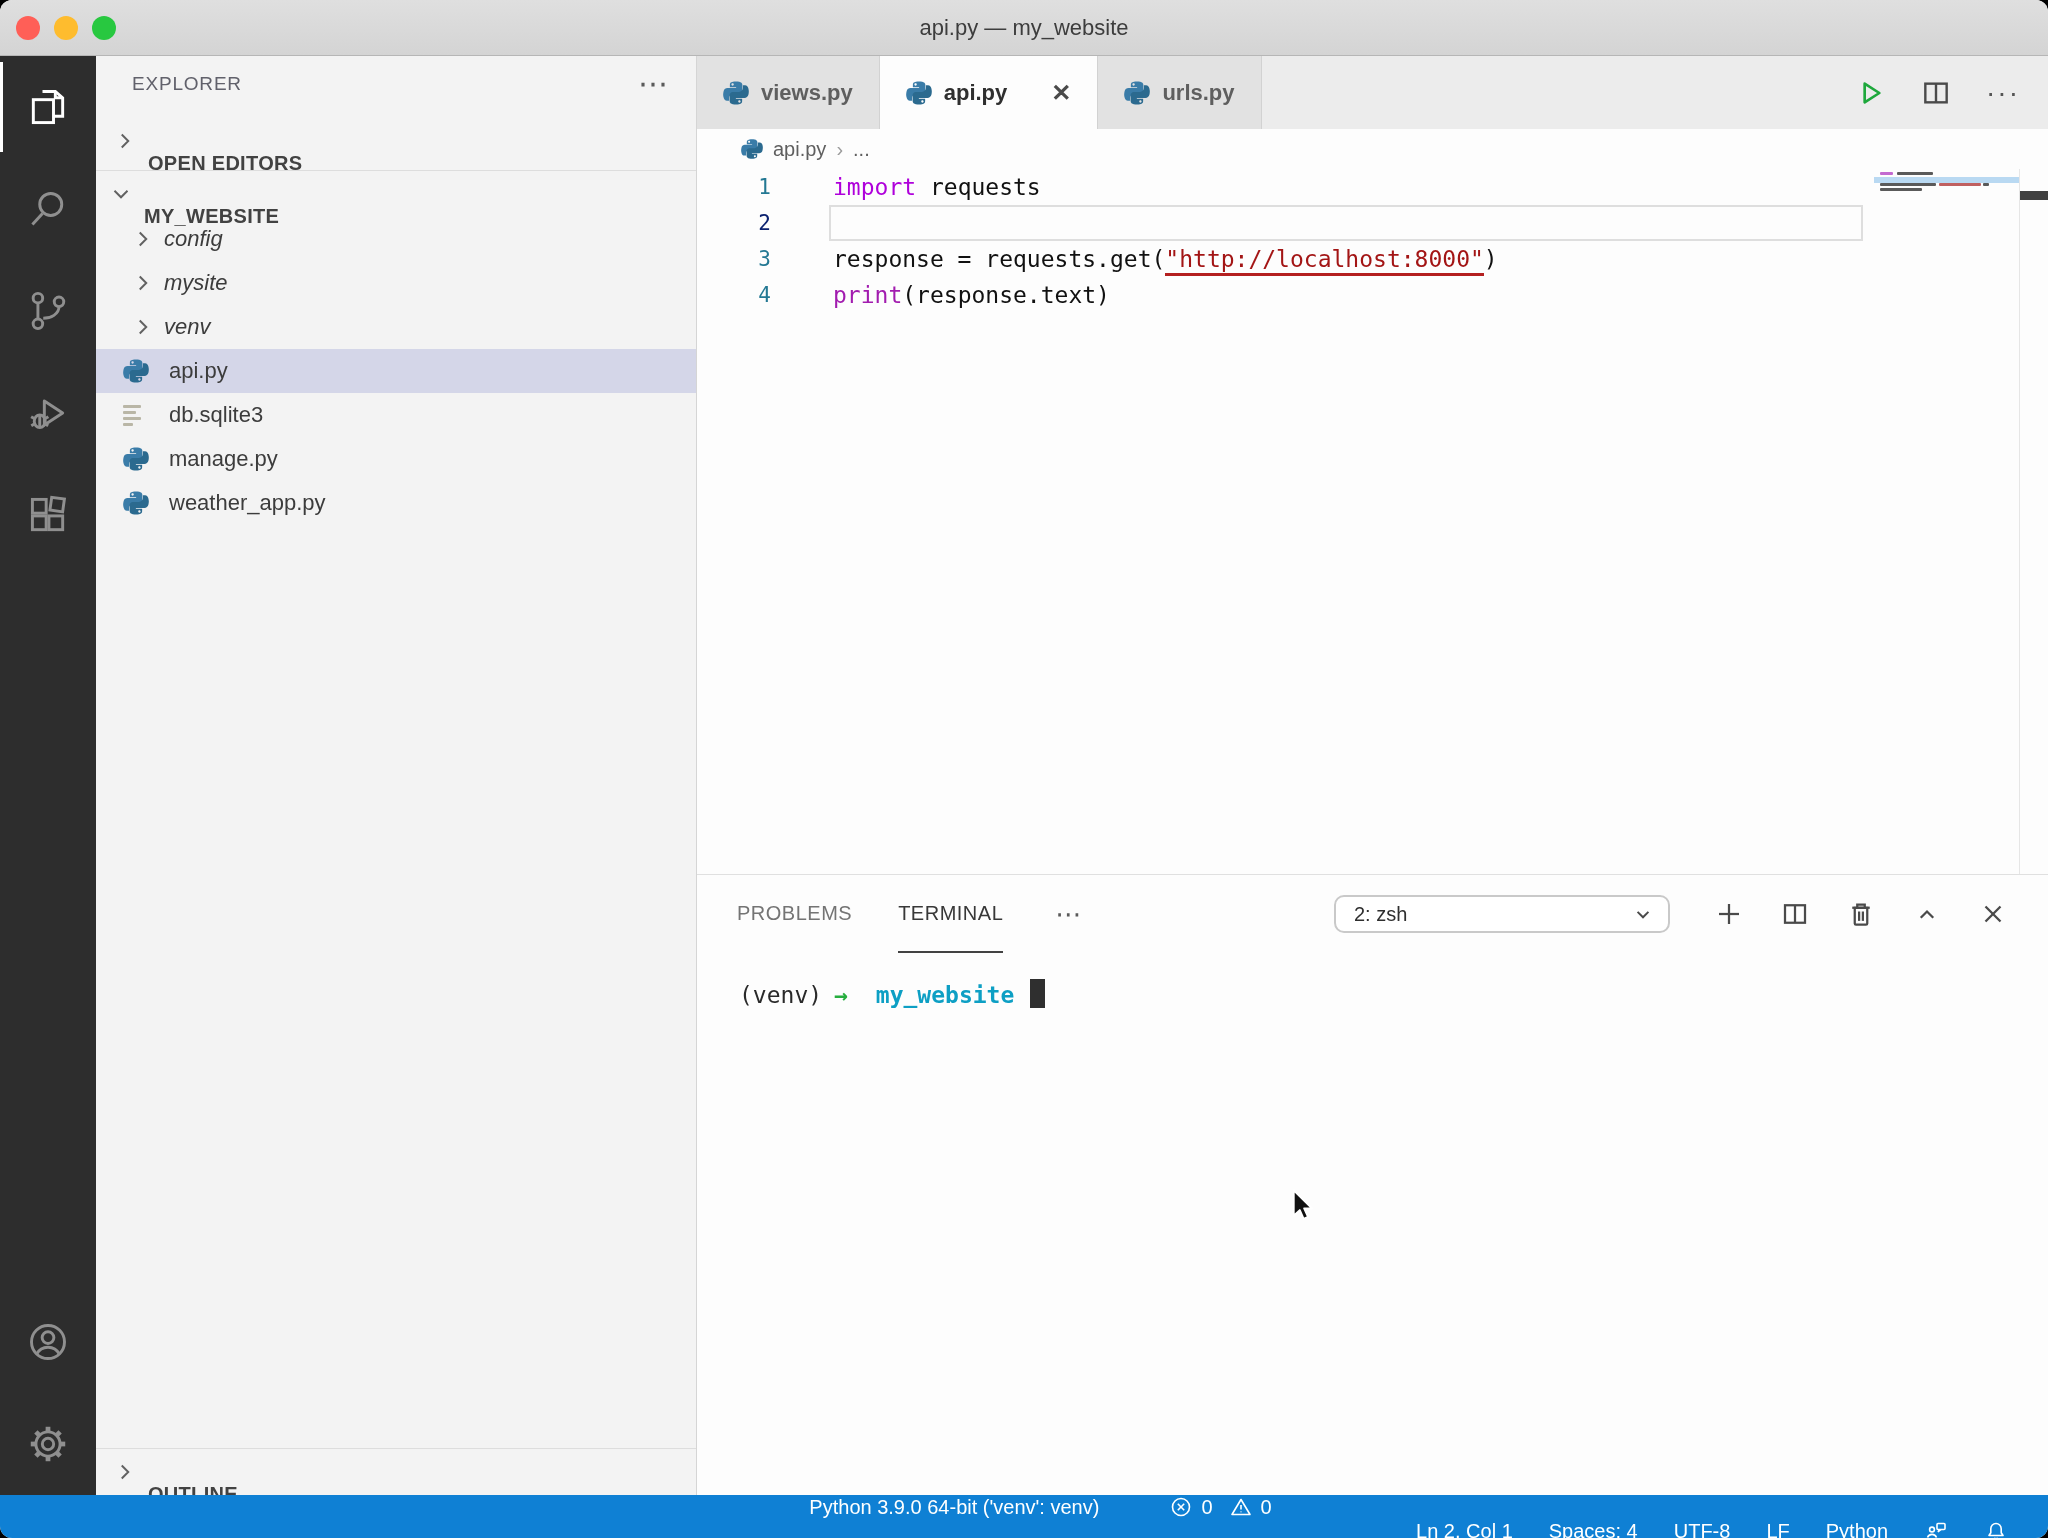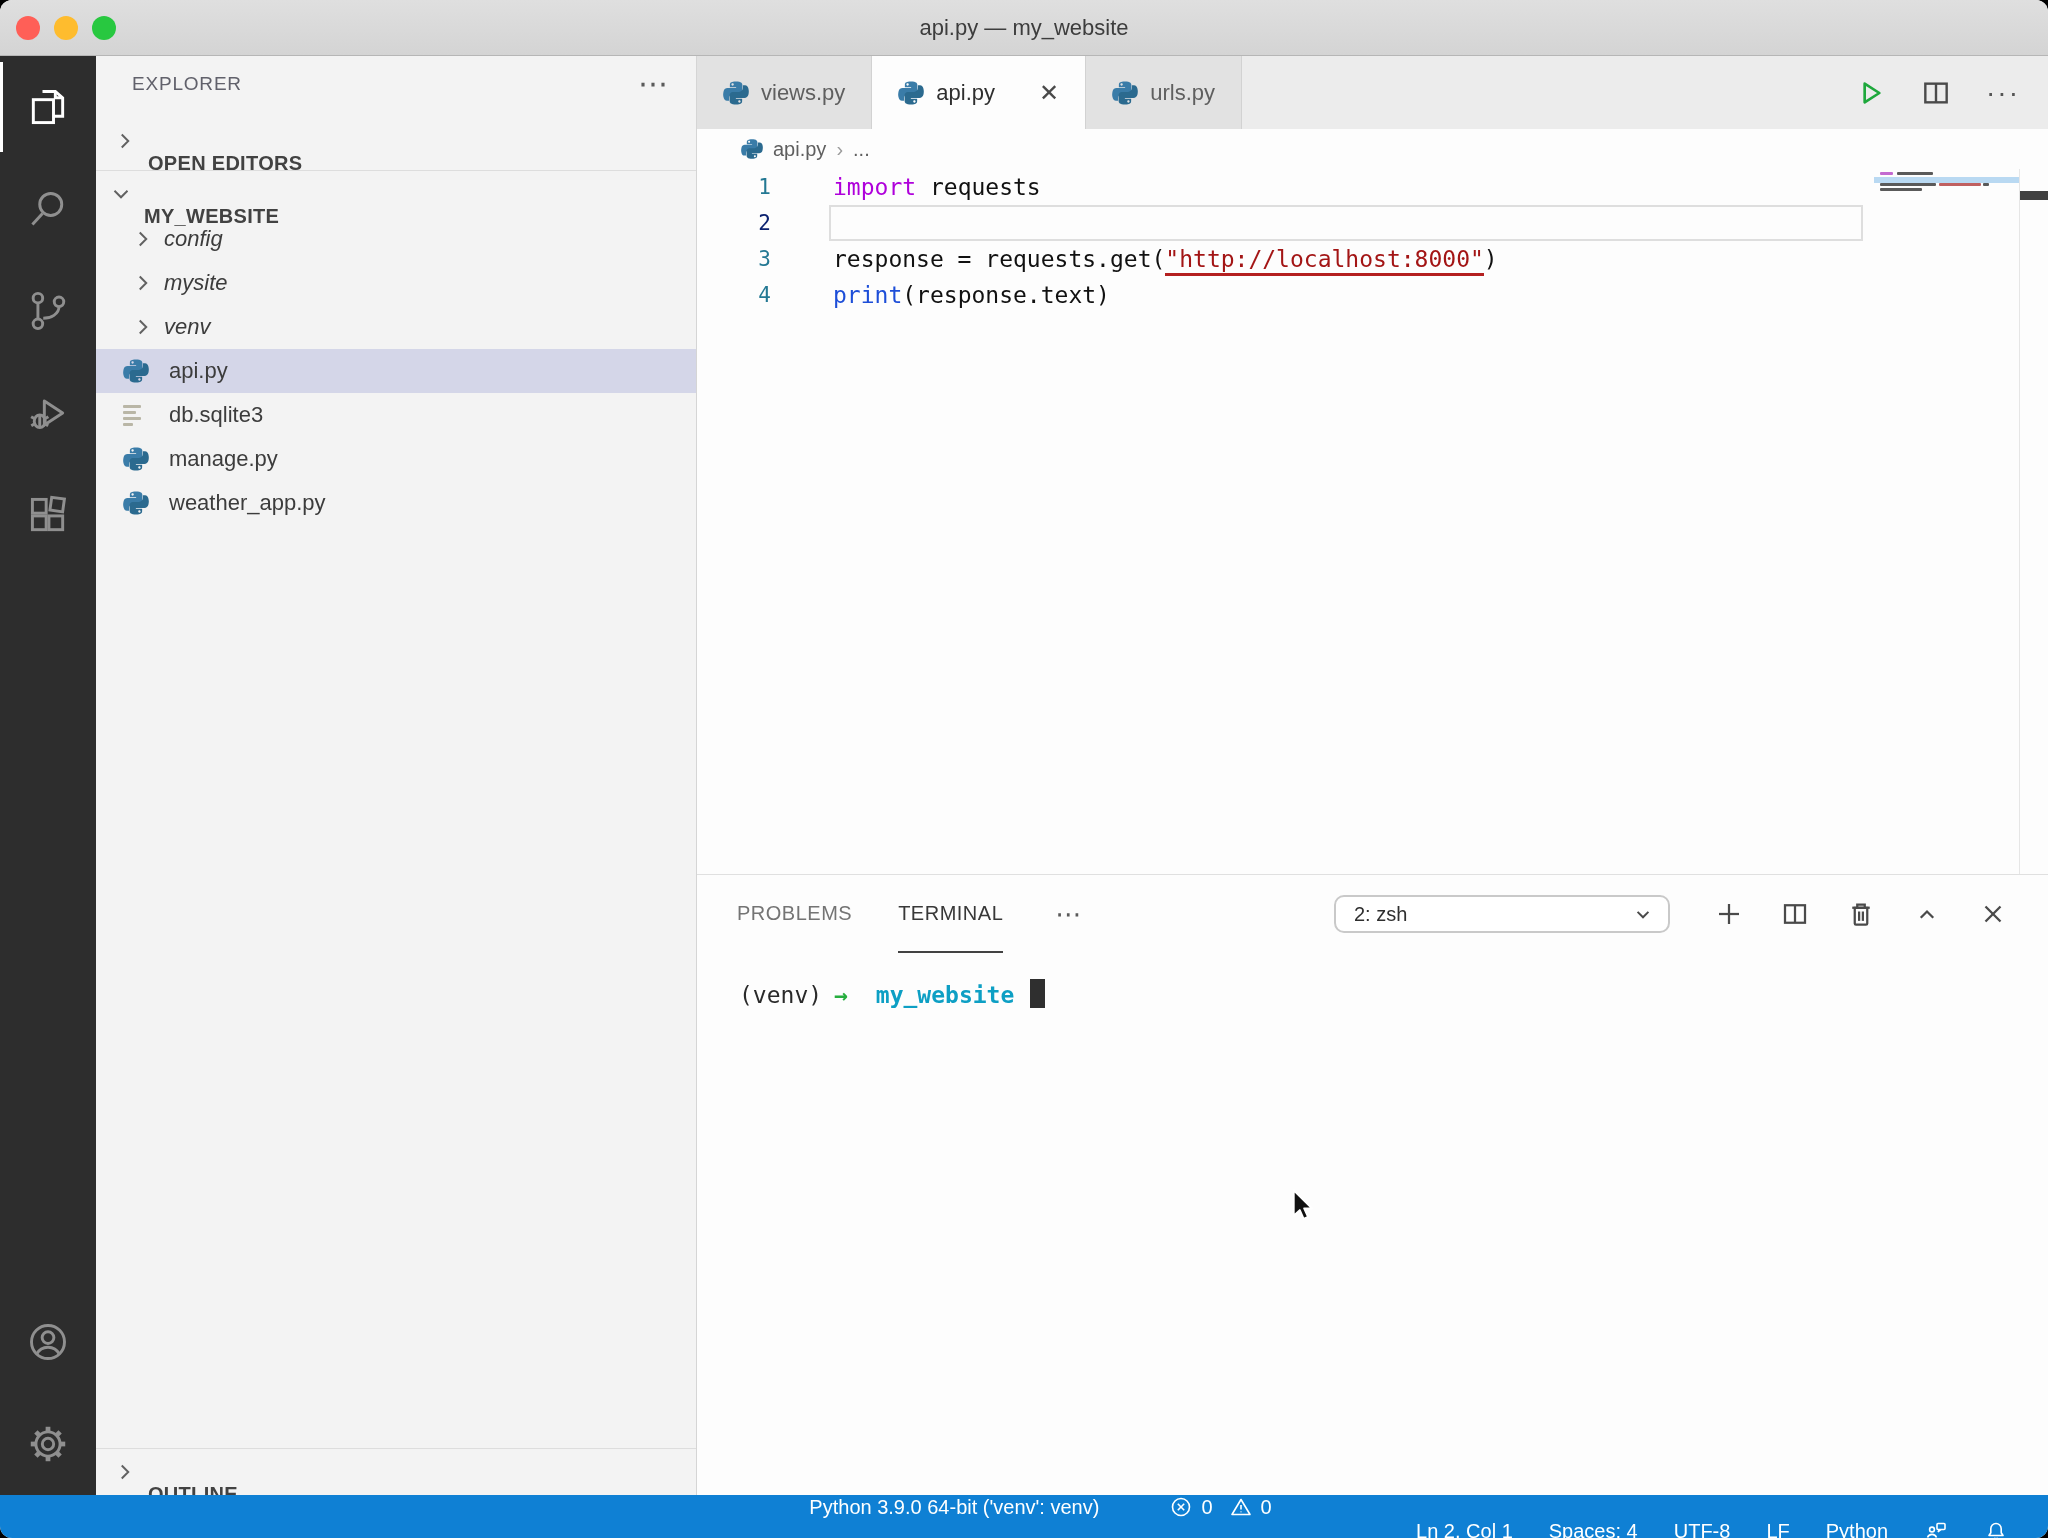--- a/index.html
+++ b/index.html
@@ -49,41 +49,41 @@
   .db-icon i:nth-child(1){width:18px;}
   .db-icon i:nth-child(2){width:13px;}
   .db-icon i:nth-child(3){width:18px;}
   .db-icon i:nth-child(4){width:10px;}
   .sb-outline{position:absolute;left:0;right:0;bottom:0;height:46px;border-top:1px solid #ddd;padding-left:16px;background:#f3f3f3;}
 
   
   .editor-col{flex:1;display:flex;flex-direction:column;min-width:0;background:#fdfdfd;}
 
   .tabbar{height:73px;background:#ececec;display:flex;flex:none;position:relative;}
-  .tab{display:flex;align-items:center;padding:0 26px;font-size:22px;color:#5f5f5f;background:#e2e2e2;border-right:1px solid #d2d2d2;}
+  .tab{display:flex;align-items:center;padding:0 26px;font-size:22px;color:#5f5f5f;background:#e2e2e2;border-right:1px solid #d2d2d2;font-weight:bold;}
   .tab .py-icon{width:26px;height:26px;margin-right:12px;}
   .tab.active{background:#fdfdfd;color:#2f2f2f;border-right:1px solid #d2d2d2;}
   .tab .close{margin-left:44px;font-size:24px;color:#4a4a4a;}
   .tab-actions{margin-left:auto;display:flex;align-items:center;gap:34px;padding-right:28px;}
   .tab-actions svg{width:32px;height:32px;}
   .dots{font-size:28px;color:#555;letter-spacing:2px;}
 
   .breadcrumb{height:40px;display:flex;align-items:center;padding-left:44px;font-size:20px;color:#5f5f5f;background:#fdfdfd;flex:none;}
   .breadcrumb .py-icon{width:22px;height:22px;margin-right:10px;}
   .bc-sep{margin:0 10px;color:#9a9a9a;font-size:20px;}
 
   .code-area{position:relative;flex:1;background:#fdfdfd;overflow:hidden;}
   .gutter{position:absolute;left:0;top:0;width:100px;text-align:right;}
   .gutter div{height:36px;line-height:36px;padding-right:26px;font-family:"DejaVu Sans Mono",monospace;font-size:21px;color:#237893;}
   .gutter div.active{color:#0b216f;}
   .cur-line{position:absolute;left:132px;top:36px;width:1034px;height:36px;border:2px solid #dedede;box-sizing:border-box;}
   .lines{position:absolute;left:0;top:0;right:180px;}
   .code-line{height:36px;line-height:36px;padding-left:136px;font-family:"DejaVu Sans Mono",monospace;font-size:23px;color:#111;white-space:pre;}
   .tok.kw{color:#AF00DB;}
-  .tok.fn{color:#1d4ed8;}
+  .tok.fn{color:#a21caf;}
   .tok.str{color:#A31515;border-bottom:3px solid #b42020;padding-bottom:1px;}
 
   .minimap{position:absolute;top:0;right:28px;width:146px;height:100%;}
   .mm-band{position:absolute;left:0;right:0;top:8px;height:6px;background:#b9d9f2;}
   .mm-seg{position:absolute;height:3px;border-radius:1px;background:#5a5a5a;}
   .ruler{position:absolute;top:0;right:0;bottom:0;width:28px;border-left:1px solid #e6e6e6;}
   .ruler-marker{position:absolute;top:22px;left:0;right:0;height:9px;background:#404040;}
 
   
   .panel{height:620px;flex:none;border-top:1px solid #e0e0e0;background:#fdfdfd;display:flex;flex-direction:column;}

